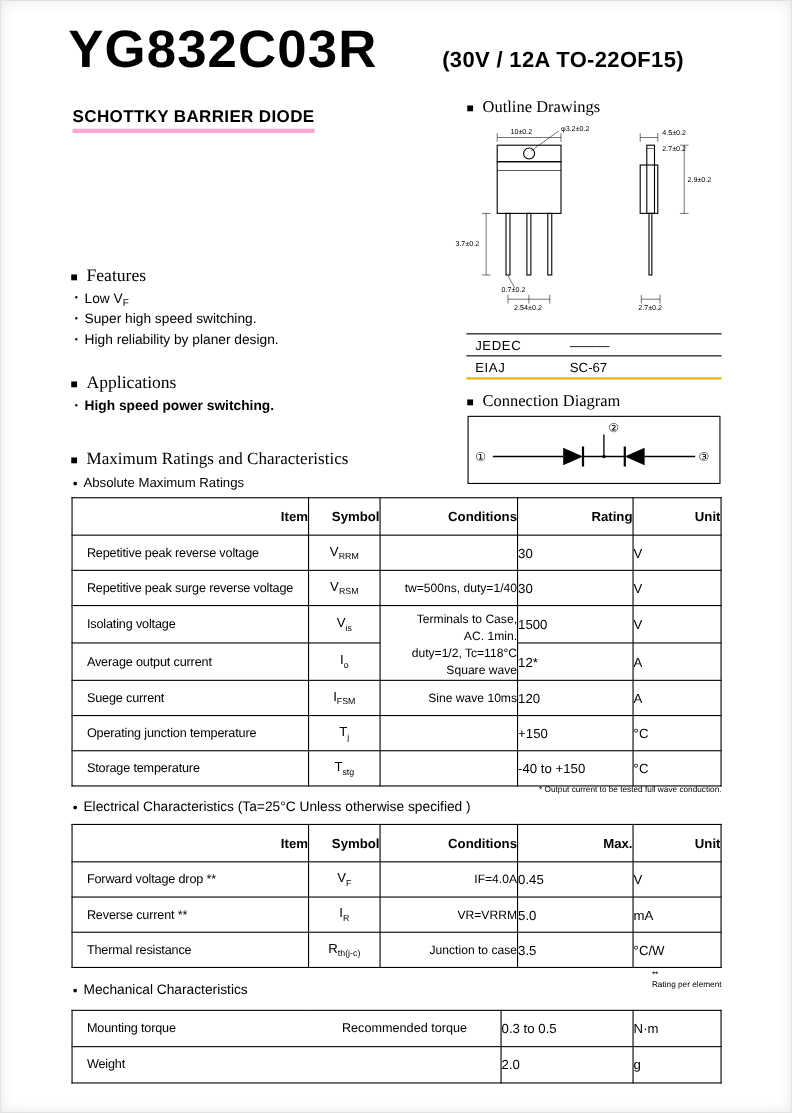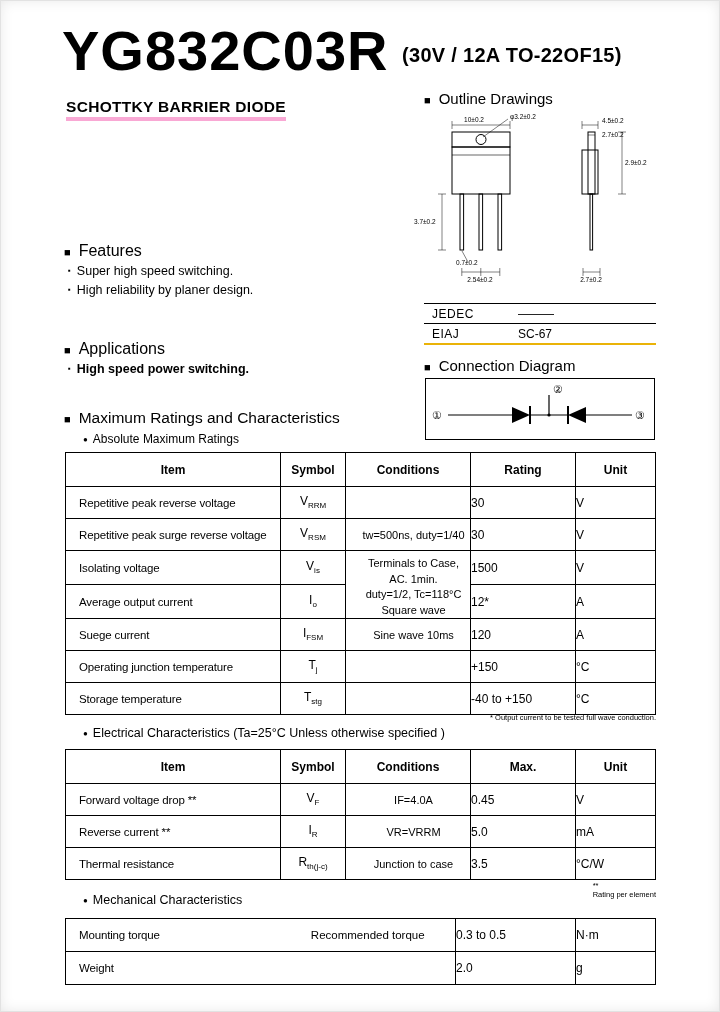--- a/index.html
+++ b/index.html
@@ -6,28 +6,28 @@
   html,body { background:#e9e9e9; }
   .page {
     position:relative; width:720px; height:1012px; margin:0 auto;
     background:#ffffff; color:#000;
     font-family:"Liberation Sans", sans-serif;
     overflow:hidden;
     box-shadow: inset 0 0 0 1px #e2e2e2, inset 0 0 14px rgba(0,0,0,.10);
   }
   .abs { position:absolute; white-space:nowrap; }
 
-  .part-number { left:62px; top:18px; font-size:56px; font-weight:bold; letter-spacing:1px; }
+  .part-number { left:62px; top:18px; font-size:48px; font-weight:bold; letter-spacing:1px; }
   .summary     { left:402px; top:44px; font-size:20px; font-weight:bold; letter-spacing:.3px; }
   .product-type{ left:66px; top:98px; font-size:15.5px; font-weight:bold; letter-spacing:.3px;
                  border-bottom:4px solid #f9a8d4; padding-bottom:1px; }
 
-  .sec-head { position:absolute; font-size:15.5px; white-space:nowrap; }
+  .sec-head { position:absolute; font-size:15.5px; white-space:nowrap;font-family:Liberation Serif, serif; }
   .sec-head .sq { font-size:11px; margin-right:8px; }
-  .sub-head { position:absolute; font-size:12px; white-space:nowrap;margin-left:17px; }
+  .sub-head { position:absolute; font-size:12px; white-space:nowrap; }
   .sub-head .dot { font-size:8px; margin-right:5px; vertical-align:1px; }
 
   .bullet-list { position:absolute; font-size:12.5px; }
   .b-item { height:19px; }
   .b-item .bl { font-size:8px; margin-right:6px; vertical-align:2px; }
   .b-item sub { font-size:9px; }
 
   .outline-svg { position:absolute; left:412px; top:110px; }
   .outline-svg text { font-size:6.5px; font-family:"Liberation Sans", sans-serif; }
 
@@ -35,27 +35,27 @@
                border-bottom:2px solid #eab308; }
   .std-row { height:20px; border-top:1px solid #000; display:flex; align-items:center; }
   .std-label { padding-left:8px; width:86px; letter-spacing:.5px; }
   .std-value { padding-left:8px; }
 
   .conn-box { position:absolute; left:425px; top:378px; width:230px; height:62px; border:1px solid #000; }
   .conn-box svg text { font-size:11px; font-family:"Liberation Sans", sans-serif; }
 
   table.dtable { position:absolute; border-collapse:collapse; table-layout:fixed; background:#fff; }
   .dtable th, .dtable td { border:1px solid #000; font-weight:normal; overflow:hidden; }
-  .dtable th { font-weight:bold; font-size:12px; text-align:center; }
+  .dtable th { font-weight:bold; font-size:12px; text-align:right; }
   .dtable tr { height:32px; }
   .dtable tr.hrow { height:34px; }
   .c-item { font-size:11.5px; padding-left:13px; letter-spacing:-.15px; white-space:nowrap; text-align:left; }
   .c-sym  { font-size:12px; text-align:center; }
   .c-sym sub { font-size:8px; }
-  .c-cond { font-size:11px; padding-left:11px; white-space:nowrap; text-align:center; }
+  .c-cond { font-size:11px; padding-left:11px; white-space:nowrap; text-align:right; }
   .c-val, .c-unit { font-size:12px; }
   .cond-merged { vertical-align:top; padding-top:5px; line-height:15.5px; }
 
   table.mech tr { height:33px; }
   .mech .no-r { border-right:none;margin-top:46px; }
   .mech .no-l { border-left:none; }
   .c-cond-center { font-size:11.5px; text-align:center; }
 
   .fn { position:absolute; right:64px; font-size:7.5px; line-height:9px; color:#000; }
 </style>
@@ -133,20 +133,23 @@
       <span class="std-label">EIAJ</span>
       <span class="std-value">SC-67</span>
     </div>
   </div>
 
   <div class="sec-head" style="left:64px; top:242px; font-size:16px;">
     <span class="sq">■</span><span>Features</span>
   </div>
   <div class="bullet-list" style="left:68px; top:264px;">
     <div class="b-item">
+      <span class="bl">▪</span><span>Low V</span><sub>F</sub>
+    </div>
+    <div class="b-item">
       <span class="bl">▪</span><span>Super  high speed switching.</span><sub></sub>
     </div>
     <div class="b-item">
       <span class="bl">▪</span><span>High reliability by planer design.</span><sub></sub>
     </div>
   </div>
 
   <div class="sec-head" style="left:64px; top:340px; font-size:16px;">
     <span class="sq">■</span><span>Applications</span>
   </div>

